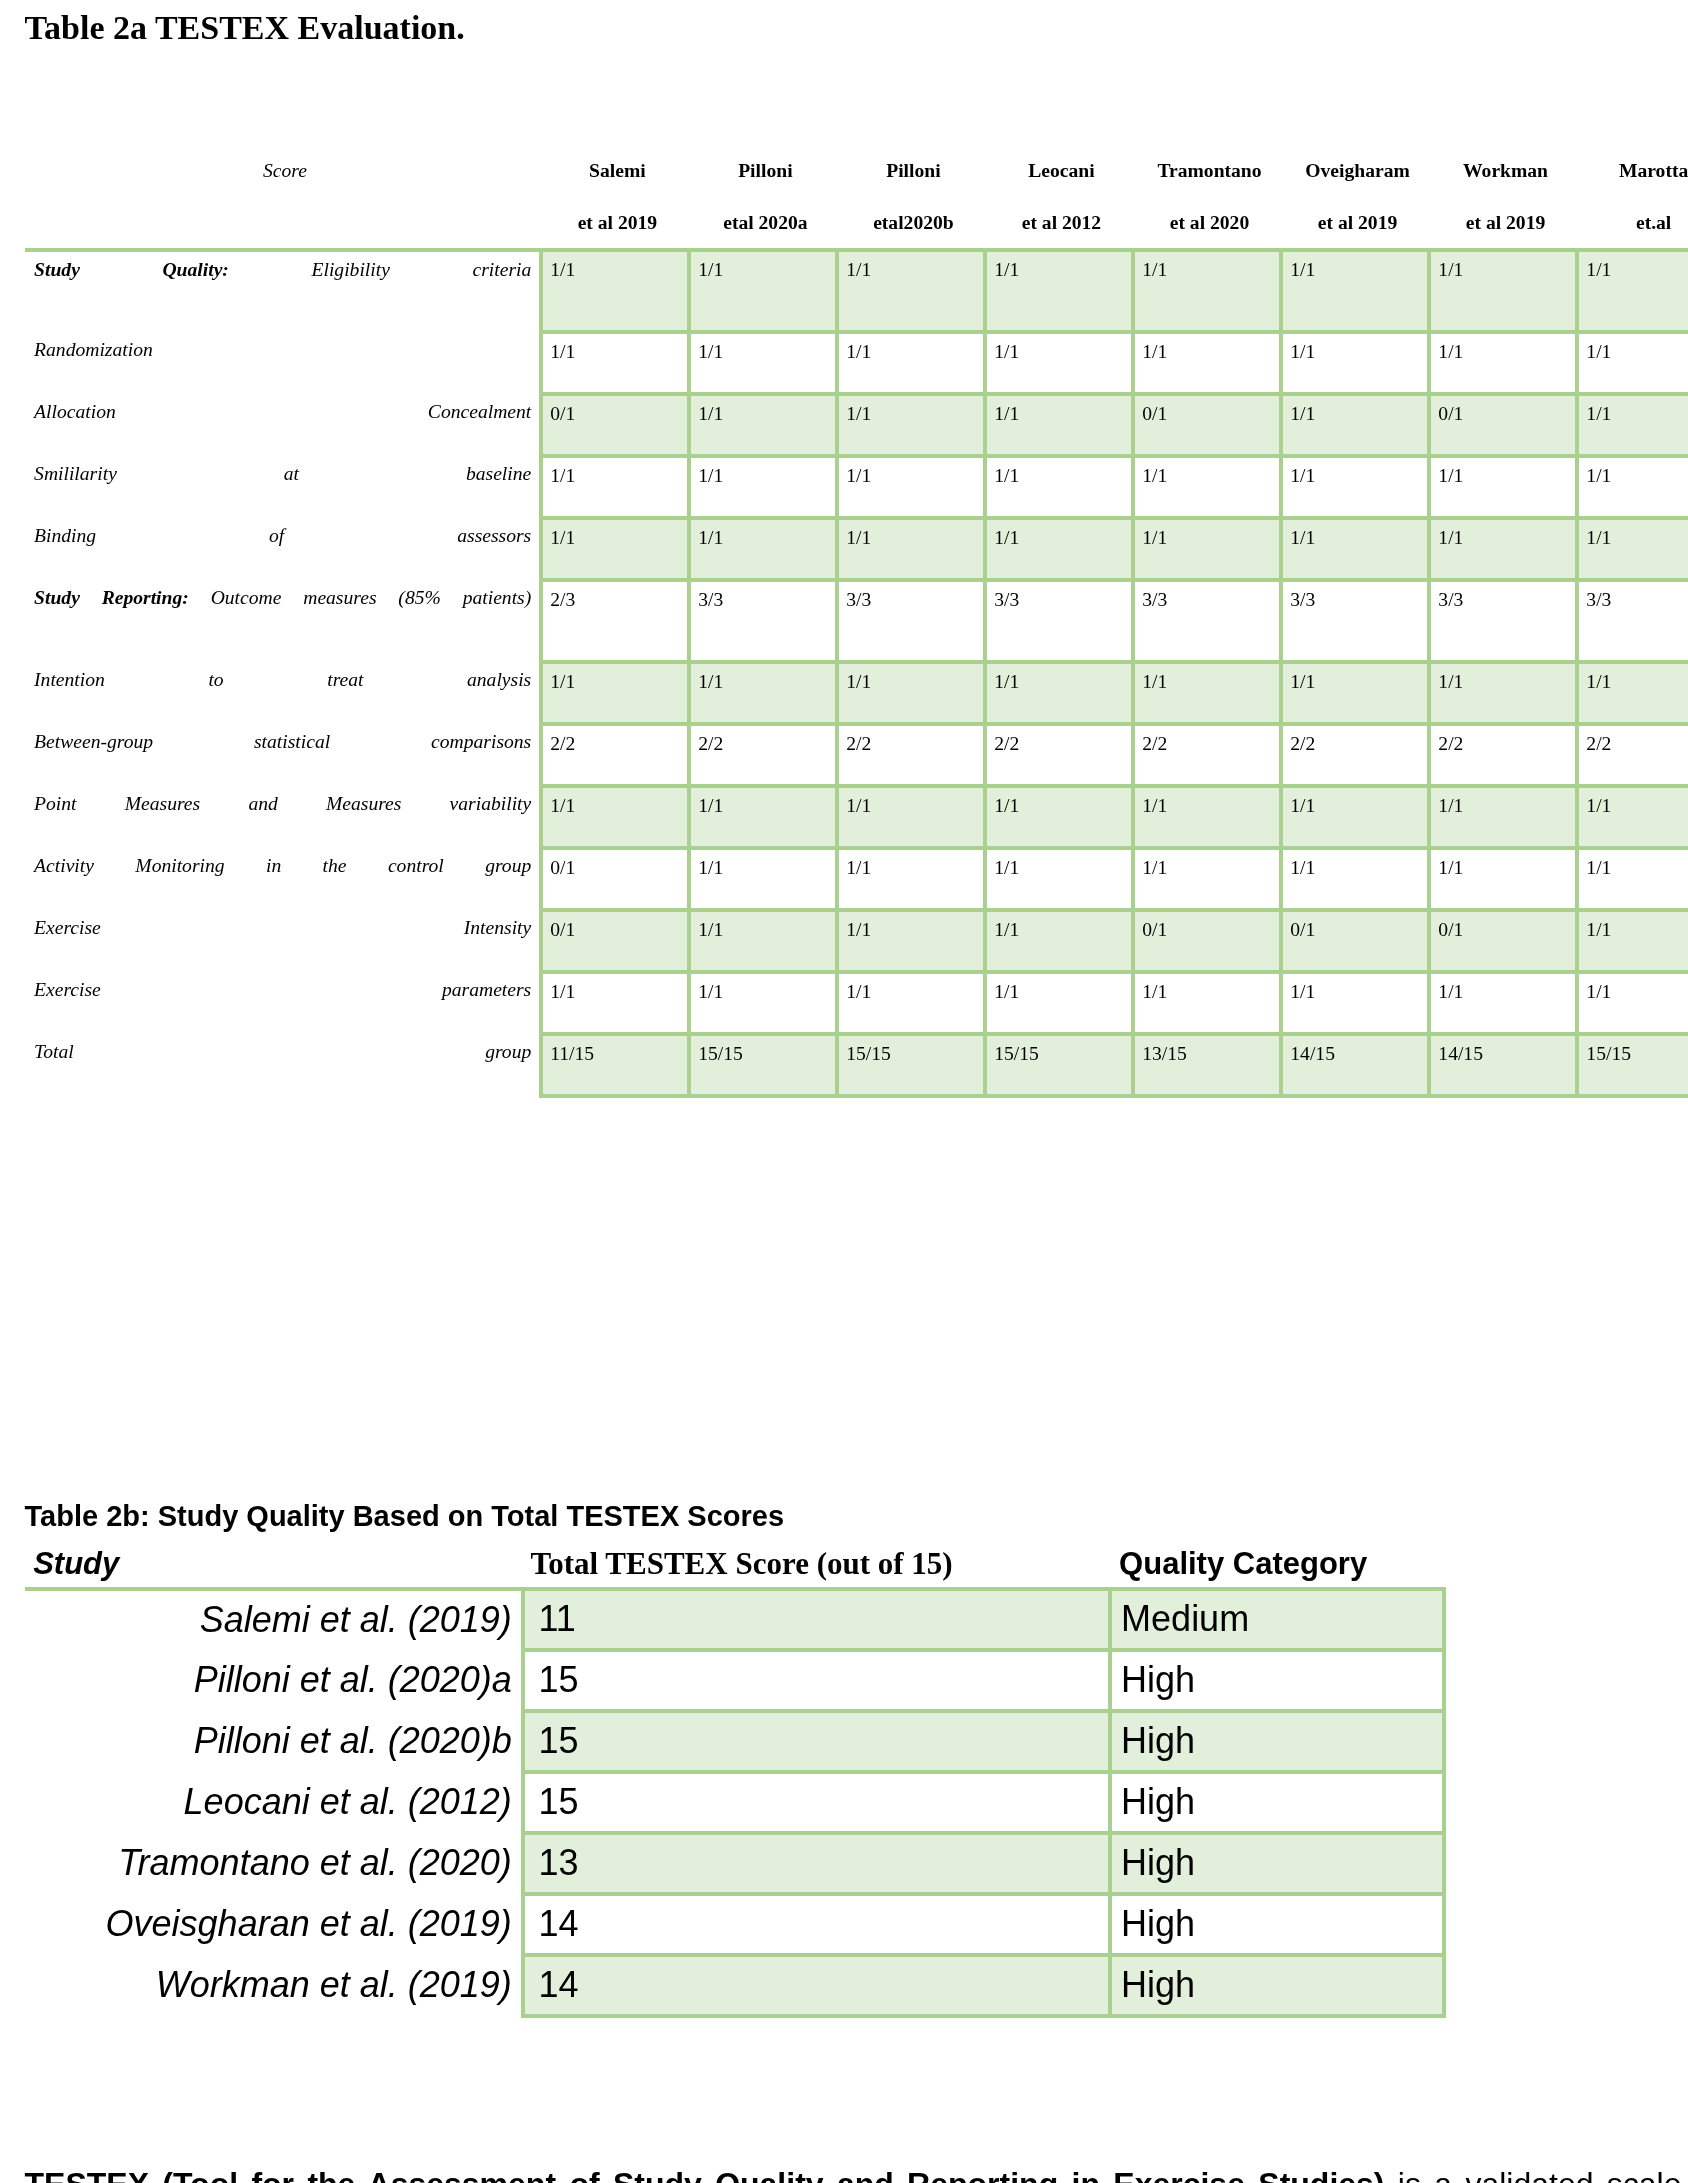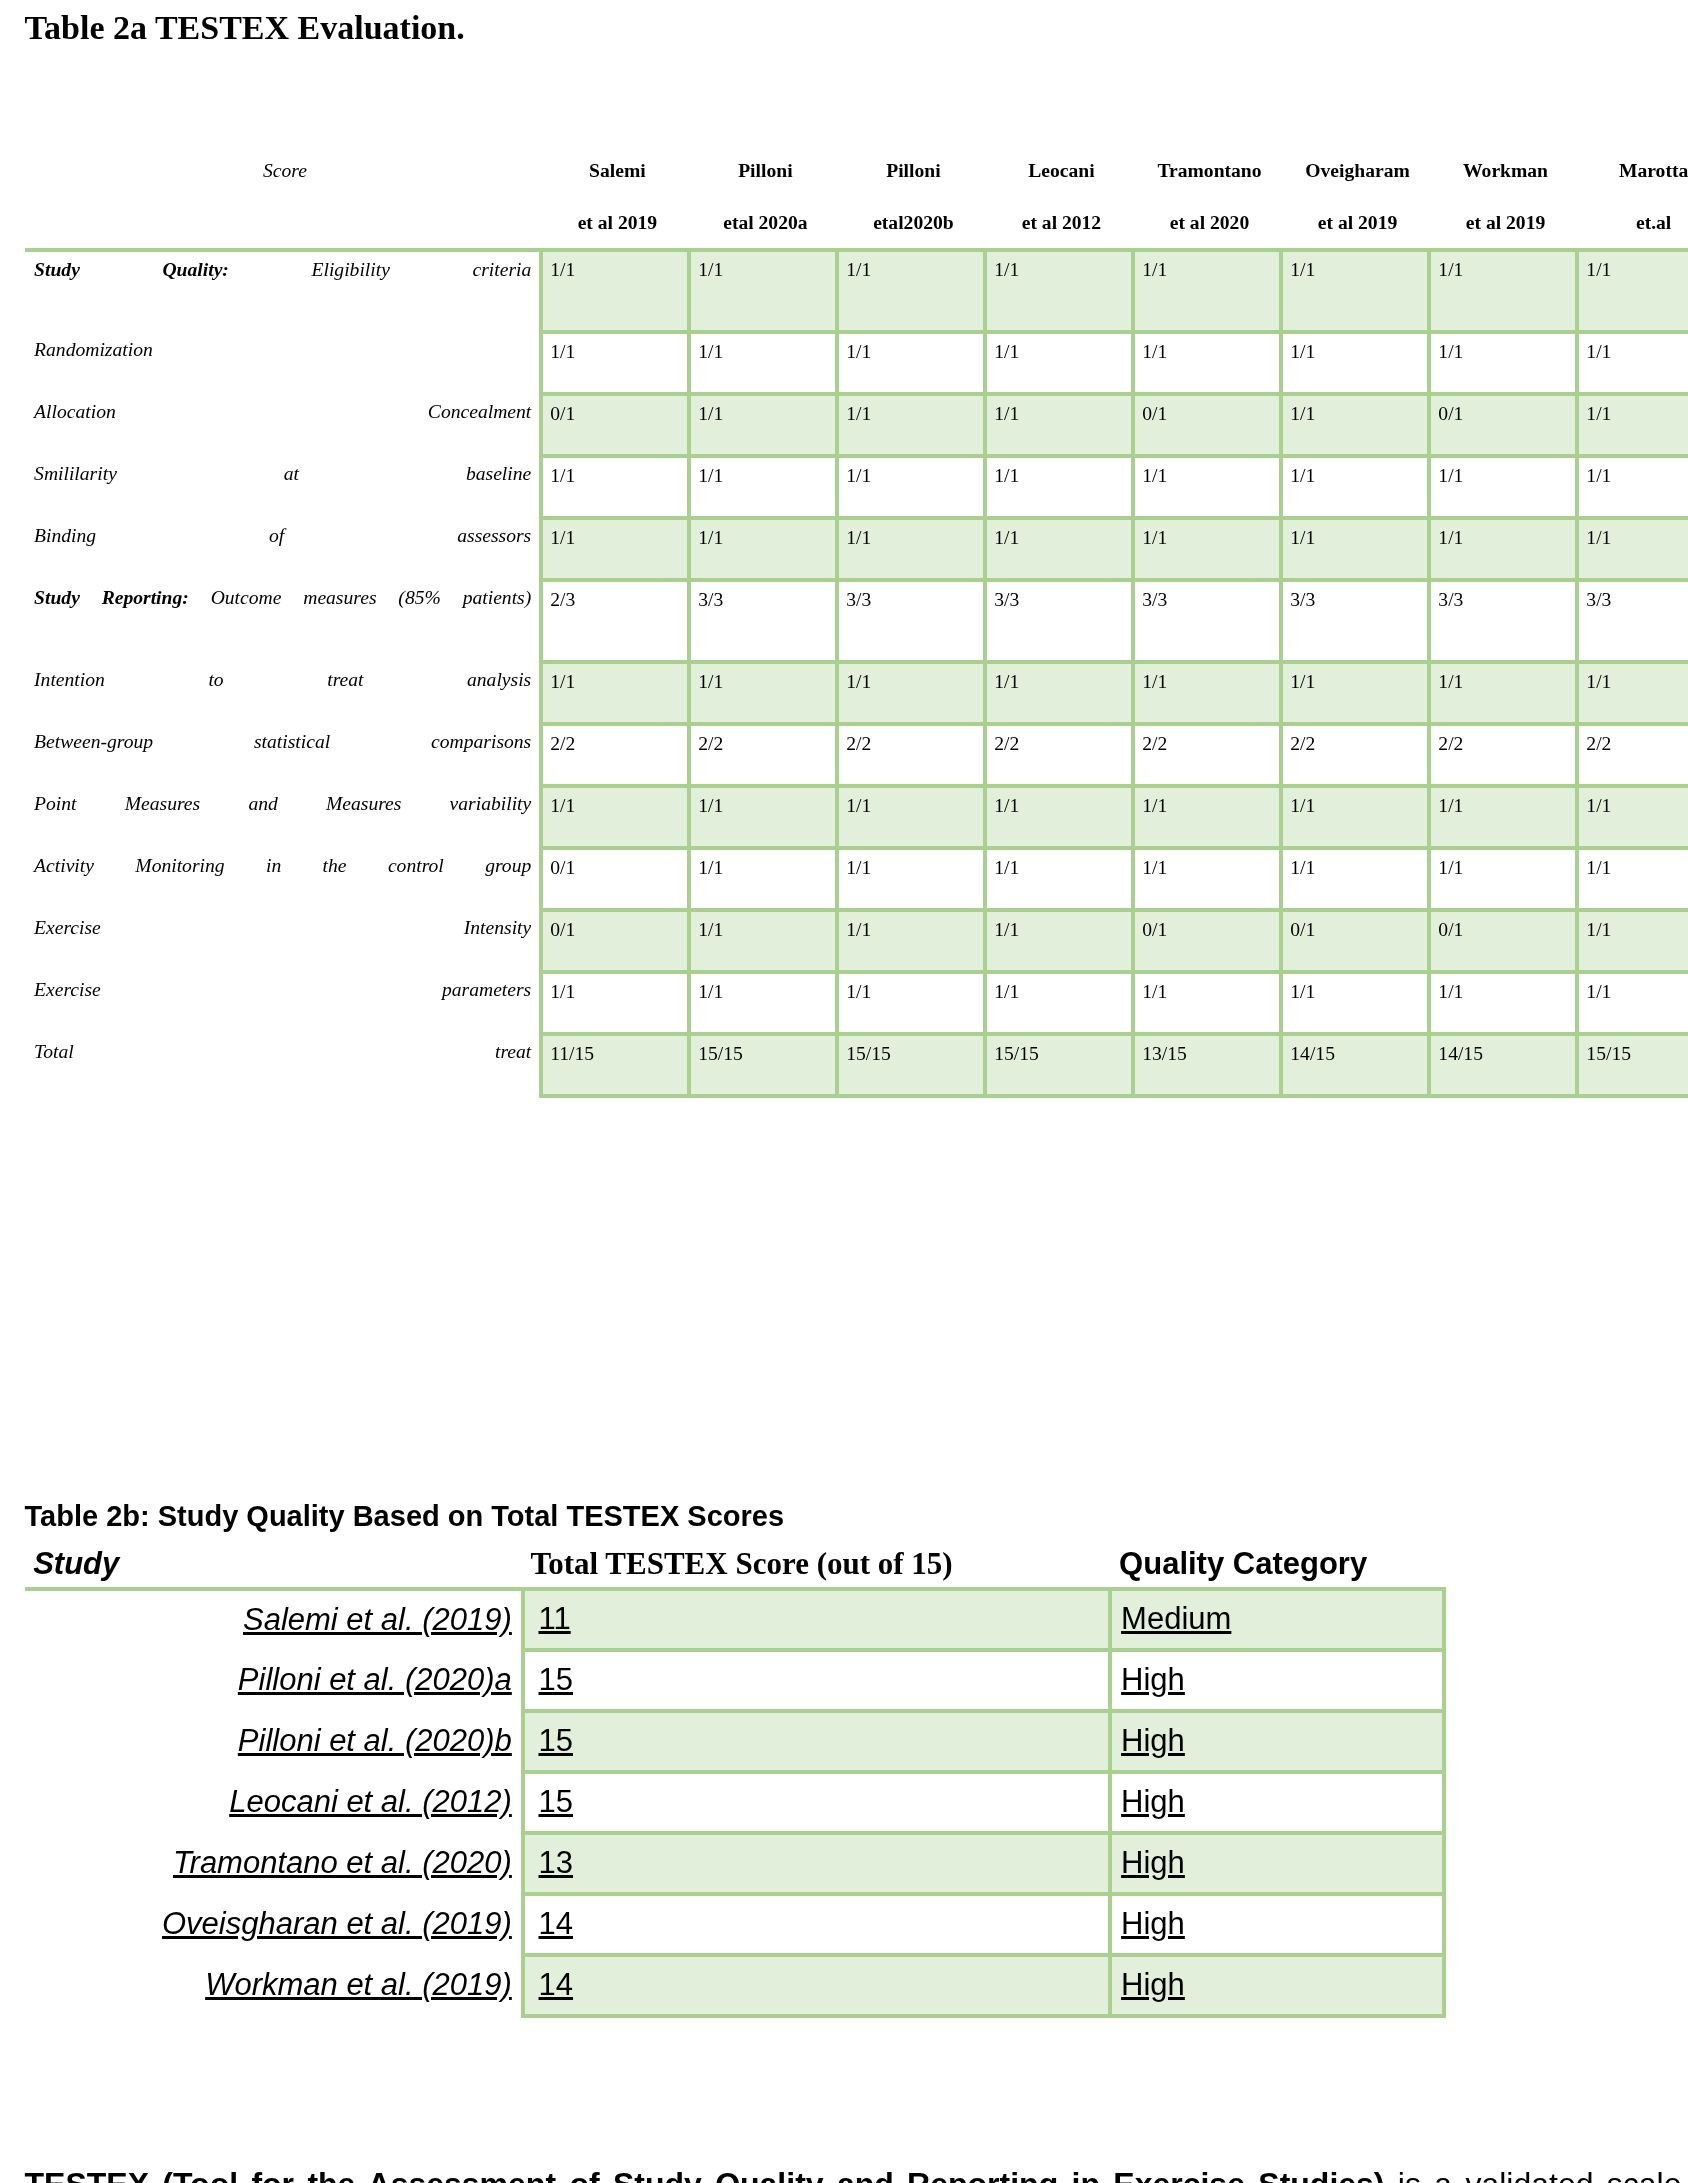--- a/index.html
+++ b/index.html
@@ -131,27 +131,26 @@
     font-weight: bold;
     padding: 0 0 6.1px 0;
     vertical-align: bottom;
     line-height: 1.05;
   }
   table.t2b thead th.h-study { font-style: italic; text-align: left; padding-left: 8.7px; }
   table.t2b thead th.h-score { text-align: left; padding-left: 7.9px; font-family: Liberation Serif, serif; }
   table.t2b thead th.h-cat   { text-align: left; padding-left: 9.6px; }
 
   table.t2b tbody td {
-    font-size: 31px;
+    font-size: 36px;
     line-height: 1.05;
     height: 55px;
     vertical-align: middle;
     border-top: 4.4px solid #a9d08e;
     border-bottom: 4.4px solid #a9d08e;
-    text-decoration: underline;
   }
   table.t2b tbody td.study {
     font-style: italic;
     text-align: right;
     padding-right: 8.7px;
     border-left: none;
     border-right: none;
     border-bottom: none;
   }
   table.t2b tbody tr:not(:first-child) td.study { border-top: none; }
@@ -362,21 +361,21 @@
           <td class="dat">1/1</td>
           <td class="dat">1/1</td>
           <td class="dat">1/1</td>
           <td class="dat">1/1</td>
           <td class="dat">1/1</td>
           <td class="dat">1/1</td>
           <td class="dat">1/1</td>
           <td class="dat">1/1</td>
         </tr>
         <tr class="shaded">
-          <td class="lbl">Total treat</td>
+          <td class="lbl">Total group</td>
           <td class="dat">11/15</td>
           <td class="dat">15/15</td>
           <td class="dat">15/15</td>
           <td class="dat">15/15</td>
           <td class="dat">13/15</td>
           <td class="dat">14/15</td>
           <td class="dat">14/15</td>
           <td class="dat">15/15</td>
         </tr>
       </tbody>

